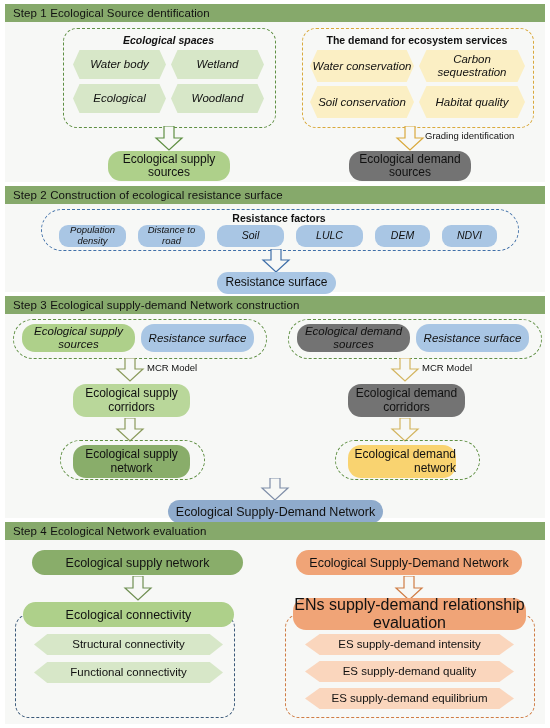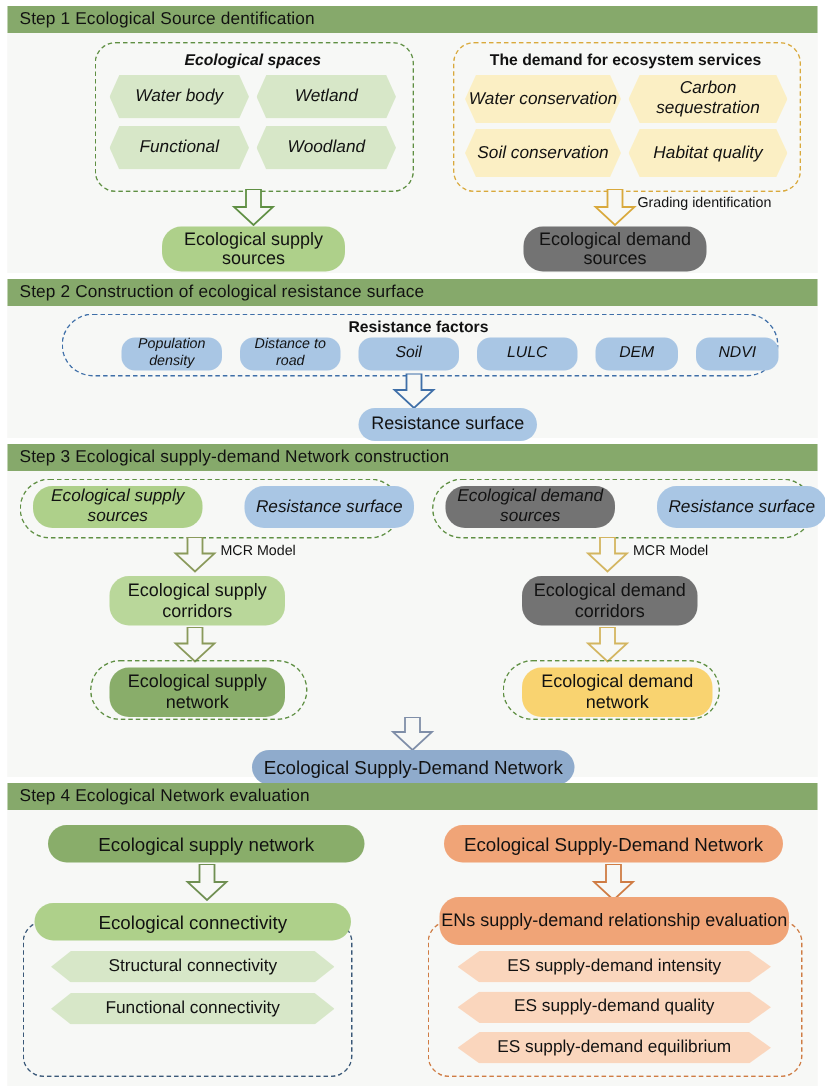--- a/index.html
+++ b/index.html
@@ -49,21 +49,21 @@
   .ital{font-style:italic;}
 
   
   .f-green-l{background:#d7e7c8;}
   .f-green-m{background:#aed08a;}
   .f-green-d{background:#89ad6a;}
   .f-green-ml{background:#b9d79a;}
   .f-yellow-l{background:#fbefc4;}
   .f-yellow-m{background:#737373;}
   .f-yellow-d{background:#f9d370;}
-  .f-blue-m{background:#a9c6e4;margin-left:22px;}
+  .f-blue-m{background:#a9c6e4;}
   .f-blue-d{background:#8fabcc;}
   .f-orange-m{background:#f0a477;}
   .f-orange-l{background:#fad6bd;}
 
   
   .arrow{position:absolute;}
   .arrow svg{display:block;}
 
   .lbl{
     position:absolute;font-size:9.5px;color:#111;white-space:nowrap;
@@ -76,21 +76,21 @@
 
   <div class="section" style="top:4px;height:178px;">
     <div class="bar">Step 1 Ecological Source dentification</div>
     <div class="body" style="height:160px;">
 
       <div class="dash green" style="left:58px;top:6px;width:211px;height:98px;"></div>
       <div class="grouptitle" style="left:58px;top:12px;width:211px;font-style:italic;">Ecological spaces</div>
 
       <div class="node hexa f-green-l ital" style="left:68px;top:28px;width:93px;height:29px;font-size:11.5px;">Water body</div>
       <div class="node hexa f-green-l ital" style="left:166px;top:28px;width:93px;height:29px;font-size:11.5px;">Wetland</div>
-      <div class="node hexa f-green-l ital" style="left:68px;top:62px;width:93px;height:29px;font-size:11.5px;">Functional</div>
+      <div class="node hexa f-green-l ital" style="left:68px;top:62px;width:93px;height:29px;font-size:11.5px;">Ecological</div>
       <div class="node hexa f-green-l ital" style="left:166px;top:62px;width:93px;height:29px;font-size:11.5px;">Woodland</div>
 
       <div class="arrow" style="left:149px;top:104px;">
         <svg width="30" height="25" viewBox="0 0 30 25">
           <polygon points="10,0 20,0 20,12 28,12 15,24 2,12 10,12" fill="#f7f8f6" stroke="#5f8f43" stroke-width="1.2"></polygon>
         </svg>
       </div>
 
       <div class="node rr-lg f-green-m" style="left:103px;top:129px;width:122px;height:30px;font-size:12px;">Ecological supply sources</div>
 
@@ -176,21 +176,21 @@
 
       <div class="node rr-lg f-yellow-m" style="left:343px;top:70px;width:117px;height:33px;font-size:12px;">Ecological demand corridors</div>
 
       <div class="arrow" style="left:385px;top:104px;">
         <svg width="30" height="24" viewBox="0 0 30 24">
           <polygon points="10,0 20,0 20,11 28,11 15,23 2,11 10,11" fill="#f7f8f6" stroke="#d3b560" stroke-width="1.2"></polygon>
         </svg>
       </div>
 
       <div class="dash green pill" style="left:330px;top:126px;width:143px;height:38px;"></div>
-      <div class="node rr-lg f-yellow-d" style="left:343px;top:131px;width:127px;height:33px;font-size:12px;">Ecological demand network</div>
+      <div class="node rr-lg f-yellow-d" style="left:343px;top:131px;width:108px;height:33px;font-size:12px;text-align:right;">Ecological demand network</div>
 
       <div class="arrow" style="left:255px;top:164px;">
         <svg width="30" height="23" viewBox="0 0 30 23">
           <polygon points="10,0 20,0 20,10 28,10 15,22 2,10 10,10" fill="#f7f8f6" stroke="#7f8ea8" stroke-width="1.2"></polygon>
         </svg>
       </div>
       <div class="node pill f-blue-d" style="left:163px;top:186px;width:215px;height:23px;font-size:12.5px;">Ecological Supply-Demand Network</div>
     </div>
   </div>
 
@@ -215,20 +215,20 @@
       <div class="node pill f-orange-m" style="left:291px;top:10px;width:226px;height:25px;font-size:12.5px;">Ecological Supply-Demand Network</div>
 
       <div class="arrow" style="left:389px;top:36px;">
         <svg width="30" height="25" viewBox="0 0 30 25">
           <polygon points="10,0 20,0 20,12 28,12 15,24 2,12 10,12" fill="#f7f8f6" stroke="#cf7c44" stroke-width="1.2"></polygon>
         </svg>
       </div>
 
       <div class="dash orange" style="left:280px;top:74px;width:248px;height:102px;"></div>
 
-      <div class="node rr-lg f-orange-m" style="left:288px;top:58px;width:233px;height:32px;font-size:12px;">ENs supply-demand relationship evaluation</div>
+      <div class="node rr-lg f-orange-m" style="left:288px;top:58px;width:233px;height:32px;font-size:16px;">ENs supply-demand relationship evaluation</div>
       <div class="node hexa f-orange-l" style="left:300px;top:94px;width:209px;height:21px;font-size:11.5px;">ES supply-demand intensity</div>
       <div class="node hexa f-orange-l" style="left:300px;top:121px;width:209px;height:21px;font-size:11.5px;">ES supply-demand quality</div>
       <div class="node hexa f-orange-l" style="left:300px;top:148px;width:209px;height:21px;font-size:11.5px;">ES supply-demand equilibrium</div>
     </div>
   </div>
 
 </div>
 
 </body></html>

